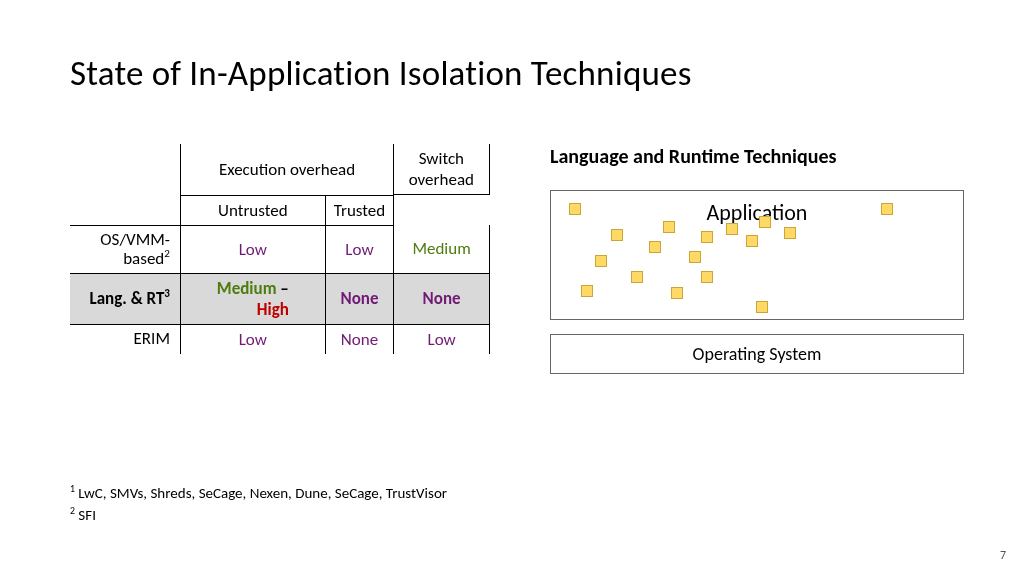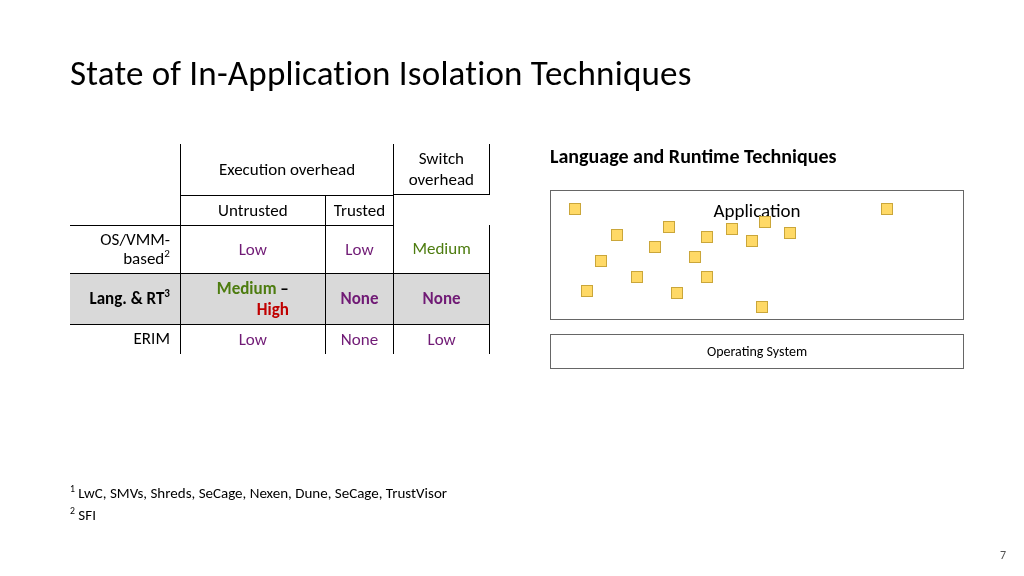--- a/index.html
+++ b/index.html
@@ -36,35 +36,35 @@
 
   
   .right-heading { font-weight: bold; font-size: 20px; margin-bottom: 22px; }
   .app-box {
     position: relative;
     border: 1px solid #666;
     width: 100%;
     height: 130px;
     background: #fff;
   }
-  .app-label { position: absolute; top: 8px; left: 50%; transform: translateX(-50%); font-size: 19px;}
+  .app-label { position: absolute; top: 8px; left: 50%; transform: translateX(-50%); font-size: 22px;}
   .sensitive {
     position: absolute; right: 14px; top: 55px;
     width: 120px; height: 50px;
     background: #9ccc65; border: 1px solid #558b2f;
     display: flex; align-items: center; justify-content: center;
     text-align: center; font-size: 15px; line-height: 1.1;
   }
   .chip {
     position: absolute; width: 12px; height: 12px;
     background: #ffd966; border: 1px solid #caa63a;
   }
   .os-box {
     margin-top: 14px; border: 1px solid #666; width: 100%;
-    padding: 8px 8px; text-align: center; font-size: 14px; background: #fff;
+    padding: 8px 8px; text-align: center; font-size: 18px; background: #fff;
   }
 
   .footnotes { position: absolute; left: 70px; bottom: 48px; font-size: 15px; }
   .footnotes div { margin-bottom: 4px; }
   .page-num { position: absolute; right: 18px; bottom: 14px; font-size: 12px; color: #555; }
 </style>
 </head>
 <body>
 
 <div class="slide">

